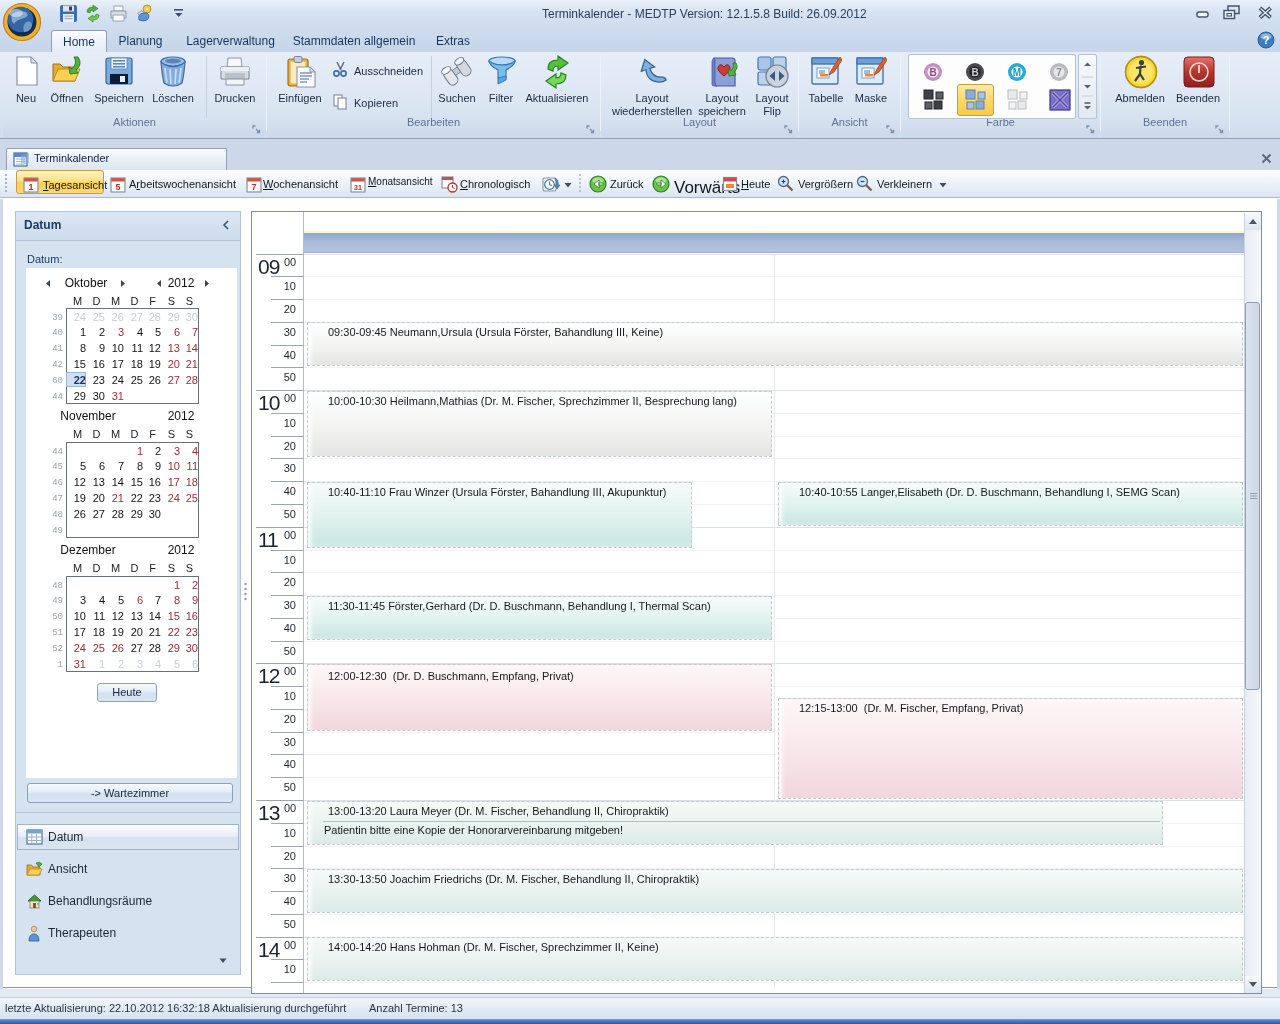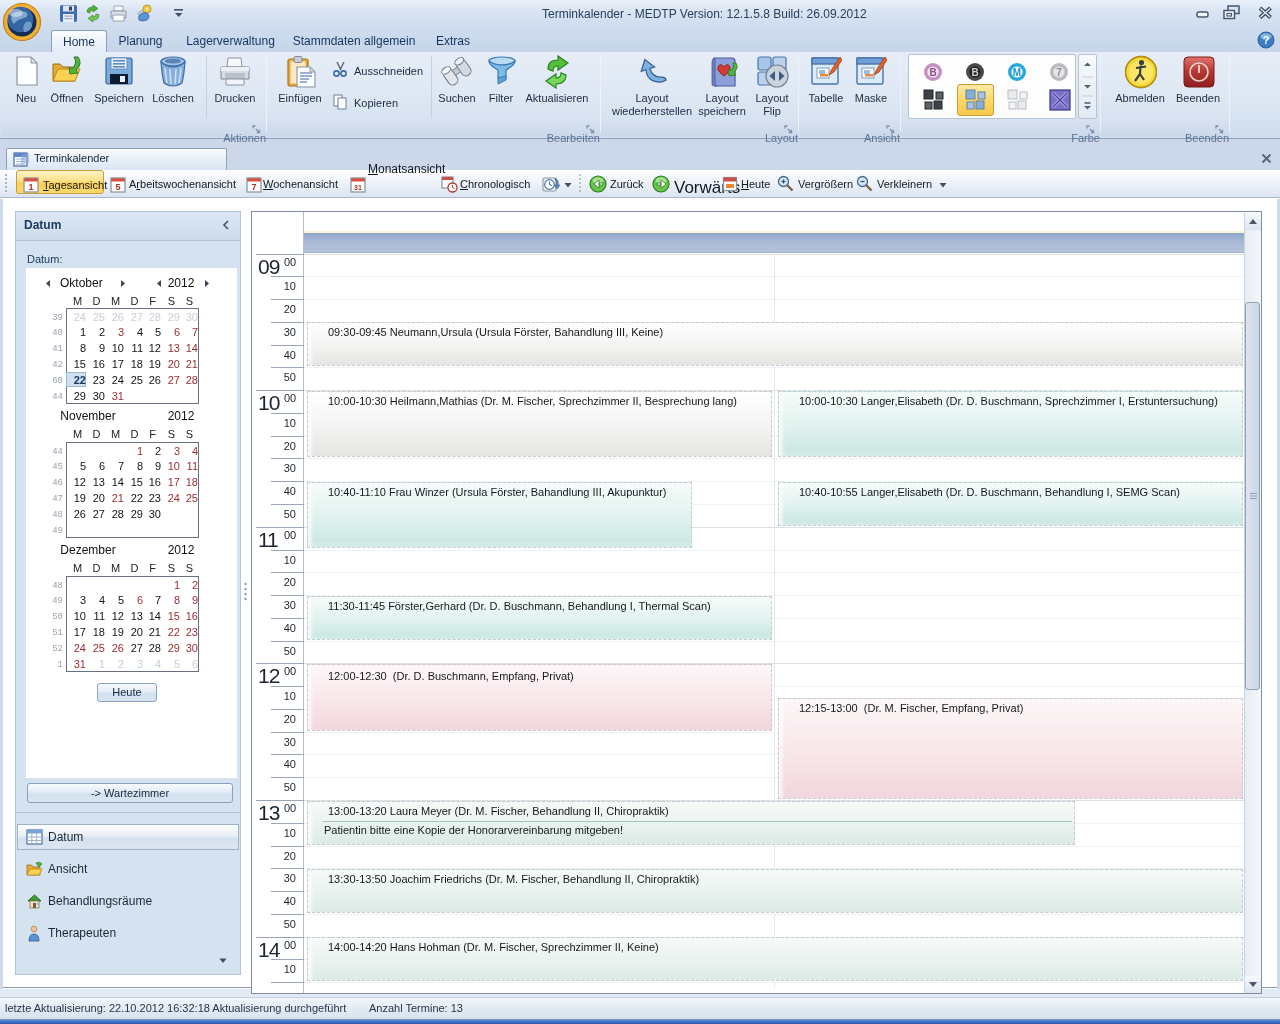--- a/index.html
+++ b/index.html
@@ -11,21 +11,21 @@
 #substrip { left:0; top:139px; width:1280px; height:31px; background:#ccd8ea; }
 #toolbar { left:0; top:170px; width:1280px; height:28px; background:linear-gradient(#fdfeff, #eef3fa 45%, #dbe5f1); border-bottom:1px solid #aab9d1; }
 #content { left:0; top:199px; width:1280px; height:789px; background:#fff; border-bottom:1px solid #8b99ad;}
 #belowcontent { left:0; top:989px; width:1280px; height:8px; background:#e2eaf4; }
 #statusbar { left:0; top:997px; width:1280px; height:22px; background:linear-gradient(#f2f6fb, #e2ebf4 50%, #d8e2ee); border-top:1px solid #c3cfdf; }
 #winbottom { left:0; top:1019px; width:1280px; height:5px; background:linear-gradient(#97a3b5, #4f84d8 30%, #2a58a8); }
 .winborder { background:#cdd9eb; width:3px; top:199px; height:790px; }
 .rtab { top:30px; height:22px; font-size:12px; color:#15355e; text-align:center; line-height:22px; }
 .rtab.active { background:linear-gradient(#fbfdfe,#f0f5fb 40%,#e4ecf6); border:1px solid #8e9fbe; border-bottom:none; border-radius:3px 3px 0 0; }
 .rgsep { top:55px; height:76px; width:1px; background:#bac8dd; border-right:1px solid #eef3fa; }
-.rglabel { top:132px; height:14px; font-size:11px; color:#5e7296; text-align:right; }
+.rglabel { top:116px; height:14px; font-size:11px; color:#5e7296; text-align:center; }
 .biglabel { top:92px; font-size:11px; color:#1c2b42; text-align:center; line-height:13px; }
 .smallitem { font-size:11px; color:#1c2b42; }
 #doctab { left:6px; top:148px; width:221px; height:22px; background:linear-gradient(#fafcfe,#e9f0f8 45%,#dbe6f2); border:1px solid #8fa0bd; border-bottom:none; border-radius:2px 2px 0 0; }
 #lpanel-hdr { left:15px; top:211px; width:226px; height:30px; background:linear-gradient(#dce7f4,#cddbec); border:1px solid #b3c3da; }
 #lpanel-body { left:15px; top:241px; width:226px; height:571px; background:#d5e2f0; border-left:1px solid #b3c3da; border-right:1px solid #b3c3da;}
 #lpanel-nav { left:15px; top:812px; width:226px; height:163px; background:#d5e2f0; border:1px solid #b3c3da; }
 #calcard { left:26px; top:268px; width:211px; height:510px; background:#fff; }
 .calhdr { font-size:12px; color:#111; }
 .calwd { font-size:11px; color:#222; width:19px; text-align:center; }
 .calnum { font-size:11px; color:#141414; width:17px; text-align:right; }
@@ -403,21 +403,21 @@
 <rect x="1" y="1" width="14" height="14" fill="none" stroke="#8c96a2" stroke-width="0.8"></rect>
 <text x="8" y="13" font-size="9" font-weight="bold" fill="#b03028" text-anchor="middle" font-family="Liberation Sans">7</text>
 </svg>
 <div class="abs" style="left:263px; top:178px; font-size:11px; color:#111821;"><span style="text-decoration:underline">W</span>ochenansicht</div>
 <svg class="abs" style="left:350px;top:177px;" width="16" height="16" viewBox="0 0 16 16">
 <rect x="1" y="1" width="14" height="14" fill="#fdfdfd" stroke="#a2aab4" stroke-width="1"></rect>
 <rect x="1" y="1" width="14" height="3.5" fill="#d9503f"></rect>
 <rect x="1" y="1" width="14" height="14" fill="none" stroke="#8c96a2" stroke-width="0.8"></rect>
 <text x="8" y="13" font-size="7" font-weight="bold" fill="#b03028" text-anchor="middle" font-family="Liberation Sans">31</text>
 </svg>
-<div class="abs" style="left:368px; top:162px; font-size:12px; color:#111821;"><span style="text-decoration:underline">M</span>onatsansicht</div>
+<div class="abs" style="left:368px; top:176px; font-size:10px; color:#111821;"><span style="text-decoration:underline">M</span>onatsansicht</div>
 <svg class="abs" style="left:441px;top:176px;" width="17" height="17" viewBox="0 0 17 17">
 <rect x="1" y="1" width="11" height="11" fill="#fdfdfd" stroke="#8a94a4" stroke-width="1.2"></rect>
 <rect x="1" y="1" width="11" height="3" fill="#c85048"></rect>
 <circle cx="11.5" cy="11.5" r="4.5" fill="#fff" stroke="#b03830" stroke-width="1.3"></circle>
 <path d="M11.5 9 L11.5 11.5 L13.5 12.5" stroke="#b03830" stroke-width="1" fill="none"></path>
 </svg>
 <div class="abs" style="left:460px; top:178px; font-size:11px; color:#111821;"><span style="text-decoration:underline">C</span>hronologisch</div>
 <svg class="abs" style="left:542px;top:175px;" width="19" height="19" viewBox="0 0 19 19">
 <rect x="1" y="3" width="13" height="13" rx="1.5" fill="#f6f8fa" stroke="#8a94a4" stroke-width="1.1"></rect>
 <circle cx="7.5" cy="9.5" r="4.8" fill="#fff" stroke="#4a74aa" stroke-width="1.2"></circle>
@@ -477,21 +477,21 @@
 <div class="abs" style="left:24px; top:218px; font-size:12px; font-weight:bold; color:#1c3a63;">Datum</div>
 <svg class="abs" style="left:220px;top:219px;" width="12" height="12" viewBox="0 0 12 12">
     <path d="M8 2 L4 6 L8 10" stroke="#3c5577" stroke-width="1.6" fill="none"></path>
   </svg>
 <div class="abs" id="lpanel-body"></div>
 <div class="abs" style="left:27px; top:253px; font-size:11px; color:#1c3a63;">Datum:</div>
 <div class="abs" id="calcard"></div>
 <svg class="abs" style="left:44px;top:279px;" width="8" height="9" viewBox="0 0 8 9">
     <path d="M6 1 L2 4.5 L6 8 Z" fill="#3c4654"></path>
   </svg>
-<div class="abs calhdr" style="left:60px; top:276px; width:52px; text-align:left;">Oktober</div>
+<div class="abs calhdr" style="left:60px; top:276px; width:52px; text-align:center;">Oktober</div>
 <svg class="abs" style="left:119px;top:279px;" width="8" height="9" viewBox="0 0 8 9">
     <path d="M2 1 L6 4.5 L2 8 Z" fill="#3c4654"></path>
   </svg>
 <svg class="abs" style="left:155px;top:279px;" width="8" height="9" viewBox="0 0 8 9">
     <path d="M6 1 L2 4.5 L6 8 Z" fill="#3c4654"></path>
   </svg>
 <div class="abs calhdr" style="left:166px; top:276px; width:30px; text-align:center;">2012</div>
 <svg class="abs" style="left:203px;top:279px;" width="8" height="9" viewBox="0 0 8 9">
     <path d="M2 1 L6 4.5 L2 8 Z" fill="#3c4654"></path>
   </svg>
@@ -797,39 +797,36 @@
     <div class="abs tc-min" style="left:32px; top:726.6px;">00</div>
     <div class="abs tc-minline" style="top:747.4px;"></div>
     <div class="abs tc-min" style="left:4px; width:40px; text-align:right; top:751.4px;">10</div>
     <div class="abs tc-minline" style="top:770.1px;"></div>
 <div class="abs appt white" style="left:55px; top:110.3px; width:936px; height:44.0px;">
       <div style="position:absolute; left:20px; top:3px; white-space:nowrap;">09:30-09:45 Neumann,Ursula (Ursula Förster, Bahandlung III, Keine)</div>
     </div>
 <div class="abs appt white" style="left:55px; top:178.6px; width:465px; height:66.8px;">
       <div style="position:absolute; left:20px; top:3px; white-space:nowrap;">10:00-10:30 Heilmann,Mathias (Dr. M. Fischer, Sprechzimmer II, Besprechung lang)</div>
     </div>
-<div class="abs appt cyan" style="left:526px; top:178.6px; width:465px; height:66.8px;">
-      <div style="position:absolute; left:20px; top:3px; white-space:nowrap;">10:00-10:30 Langer,Elisabeth (Dr. D. Buschmann, Sprechzimmer I, Erstuntersuchung)</div>
-    </div>
 <div class="abs appt cyan" style="left:55px; top:269.7px; width:385px; height:66.8px;">
       <div style="position:absolute; left:20px; top:3px; white-space:nowrap;">10:40-11:10 Frau Winzer (Ursula Förster, Bahandlung III, Akupunktur)</div>
     </div>
 <div class="abs appt cyan" style="left:526px; top:269.7px; width:465px; height:44.0px;">
       <div style="position:absolute; left:20px; top:3px; white-space:nowrap;">10:40-10:55 Langer,Elisabeth (Dr. D. Buschmann, Behandlung I, SEMG Scan)</div>
     </div>
 <div class="abs appt cyan" style="left:55px; top:383.6px; width:465px; height:44.0px;">
       <div style="position:absolute; left:20px; top:3px; white-space:nowrap;">11:30-11:45 Förster,Gerhard (Dr. D. Buschmann, Behandlung I, Thermal Scan)</div>
     </div>
 <div class="abs appt pink" style="left:55px; top:451.9px; width:465px; height:66.8px;">
       <div style="position:absolute; left:20px; top:5px; white-space:nowrap;text-align:right;">12:00-12:30&nbsp; (Dr. D. Buschmann, Empfang, Privat)</div>
     </div>
 <div class="abs appt pink" style="left:526px; top:486.0px; width:465px; height:101.0px;">
       <div style="position:absolute; left:20px; top:3px; white-space:nowrap;">12:15-13:00&nbsp; (Dr. M. Fischer, Empfang, Privat)</div>
     </div>
-<div class="abs appt green" style="left:55px; top:588.5px; width:768px; height:44.0px;">
+<div class="abs appt green" style="left:55px; top:588.5px; width:856px; height:44.0px;">
       <div style="position:absolute; left:20px; top:3px; white-space:nowrap;">13:00-13:20 Laura Meyer (Dr. M. Fischer, Behandlung II, Chiropraktik)</div>
       <div style="position:absolute; left:15px; right:2px; top:19px; border-top:1px solid #a8c4be;"></div>
       <div style="position:absolute; left:16px; top:22px; white-space:nowrap;">Patientin bitte eine Kopie der Honorarvereinbarung mitgeben!</div>
     </div>
 <div class="abs appt green" style="left:55px; top:656.8px; width:936px; height:44.0px;">
       <div style="position:absolute; left:20px; top:3px; white-space:nowrap;">13:30-13:50 Joachim Friedrichs (Dr. M. Fischer, Behandlung II, Chiropraktik)</div>
     </div>
 <div class="abs appt green" style="left:55px; top:725.1px; width:936px; height:44.0px;">
       <div style="position:absolute; left:20px; top:3px; white-space:nowrap;">14:00-14:20 Hans Hohman (Dr. M. Fischer, Sprechzimmer II, Keine)</div>
     </div>

